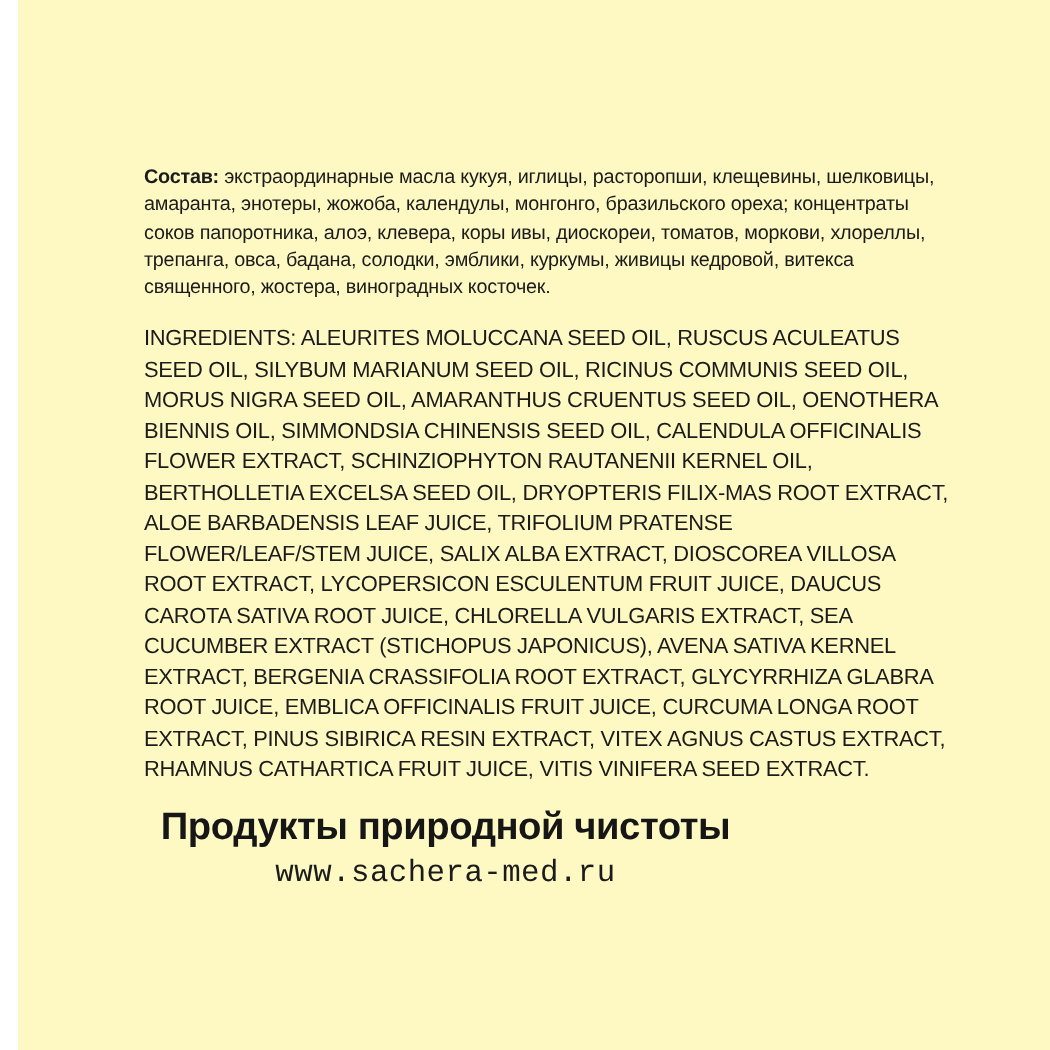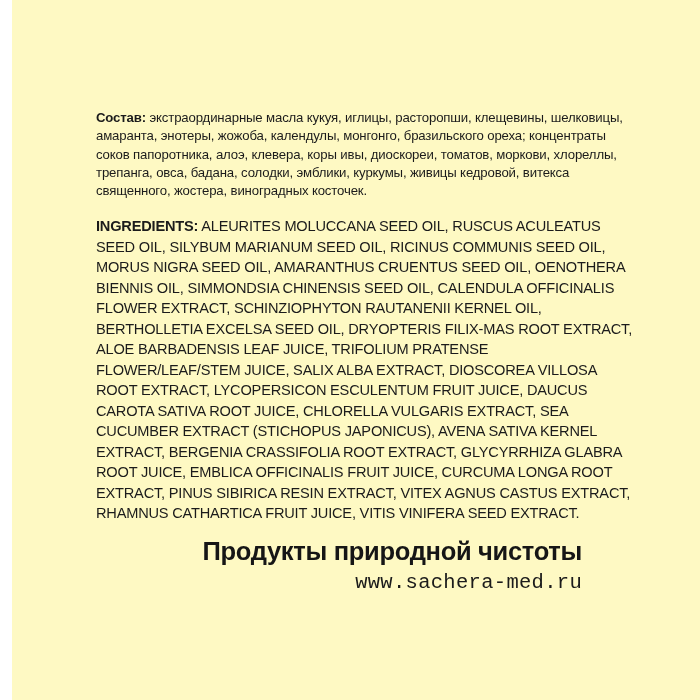--- a/index.html
+++ b/index.html
@@ -40,28 +40,28 @@
   }
   .block-en {
     margin-top: 16px;
     font-size: 14.6px;
     line-height: 20.5px;
     color: #1b1b1b;
     text-align: left;
     letter-spacing: -0.2px;
   }
   .block-en .lead {
-    font-weight: bold;
+    font-weight: normal;
   }
   .footer {
     position: absolute;
     left: 0;
     top: 536px;
     width: 570px;
-    text-align: right;
+    text-align: center;
   }
   .slogan {
     font-size: 25.5px;
     font-weight: bold;
     color: #161616;
     letter-spacing: -0.3px;
     line-height: 30px;
   }
   .website {
     margin-top: 5px;

